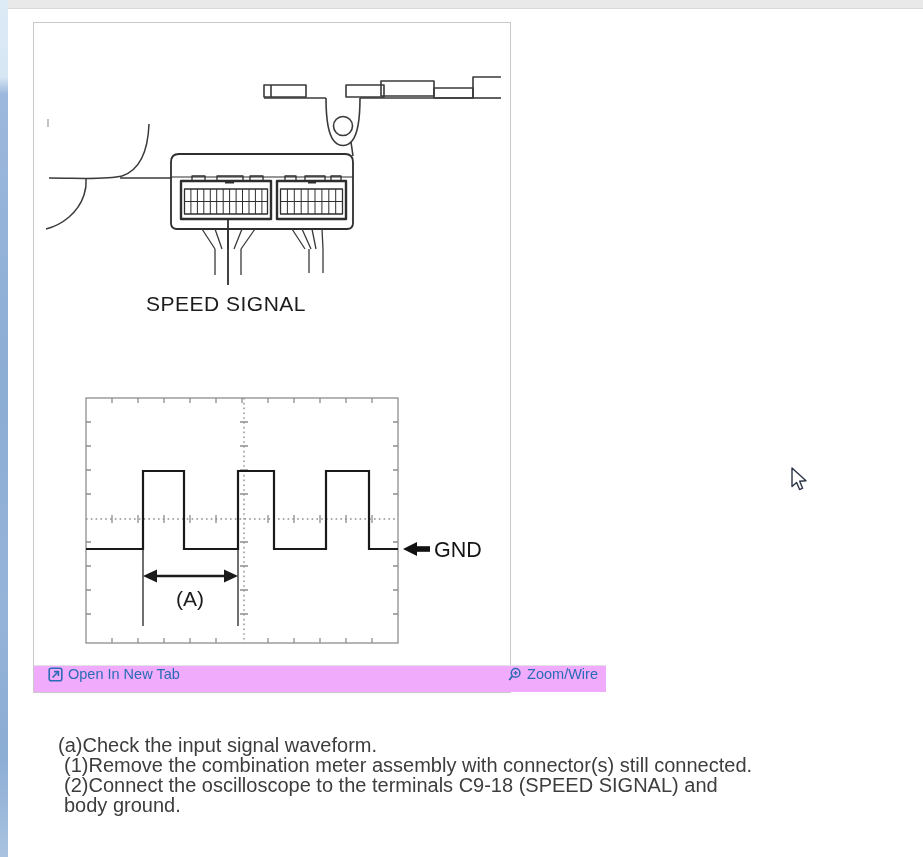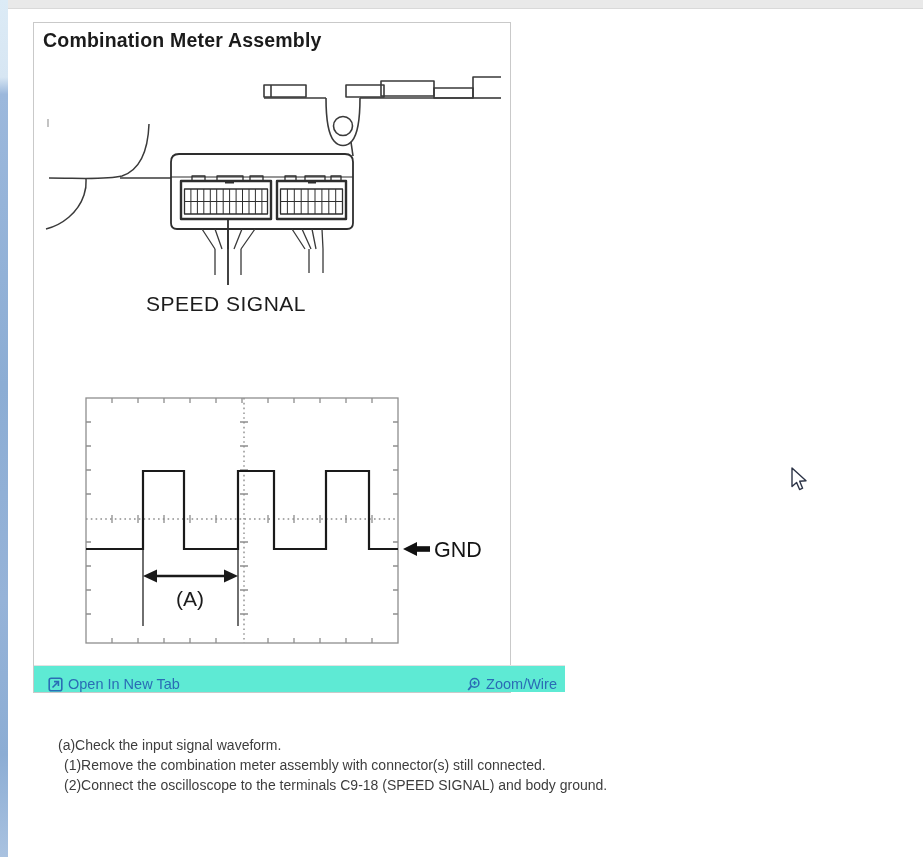--- a/index.html
+++ b/index.html
@@ -23,45 +23,44 @@
   .panel-title {
     position:absolute; left:9px; top:6px;
     font-size:19.5px; font-weight:bold; color:#1b1b1b; letter-spacing:0.2px;
   }
   .panel-subtitle {
     position:absolute; left:9px; top:59px;
     font-size:19.5px; font-weight:bold; color:#1b1b1b; letter-spacing:0.2px;
   }
   .diagram-svg { position:absolute; left:0; top:0; width:478px; height:644px; pointer-events:none; }
   .panel-footer {
-    position:absolute; left:0; bottom:0; width:531px; height:27px;
-    background:#5eead4; border-top:1px solid #e2e2e2;
-    display:flex; align-items:flex-end; justify-content:space-between;
+    position:absolute; left:0; bottom:0; width:572px; height:27px;
+    background:#f0abfc; border-top:1px solid #e2e2e2;
+    display:flex; align-items:flex-start; justify-content:space-between;
     padding:0 8px 0 14px;
   }
   .footer-link {
     display:flex; align-items:center; gap:5px;
     color:#2a6cb5; font-size:14.5px; text-decoration:none; cursor:pointer;
   }
   .footer-link svg { display:block; }
   .instructions {
     position:absolute; left:58px; top:735px; width:700px;
-    color:#3d3d3d; font-size:14px; line-height:20px;
+    color:#3d3d3d; font-size:20px; line-height:20px;
   }
   .instructions .sub { margin-left:6px; }
   .cursor { position:absolute; left:790px; top:467px; width:18px; height:26px; }
 </style>
 </head>
 <body>
 
 <div class="topbar"></div>
 <div class="left-strip"></div>
 
 <div class="panel">
-  <div class="panel-title">Combination Meter Assembly</div>
 
   <svg class="diagram-svg" viewBox="0 0 478 644">
 
     <g fill="none" stroke="#3a3a3a" stroke-width="1.6" stroke-linejoin="round">
       <path d="M230 75 H292"></path>
       <path d="M292 75 C292 96,294 111,300 118 C305 124,313 124,318 118 C324 111,326 96,326 75"></path>
       <path d="M326 75 H439"></path>
       <path d="M439 75 V54 H467"></path>
       <path d="M439 75 H467"></path>
       <circle cx="309" cy="103" r="9.5"></circle>

